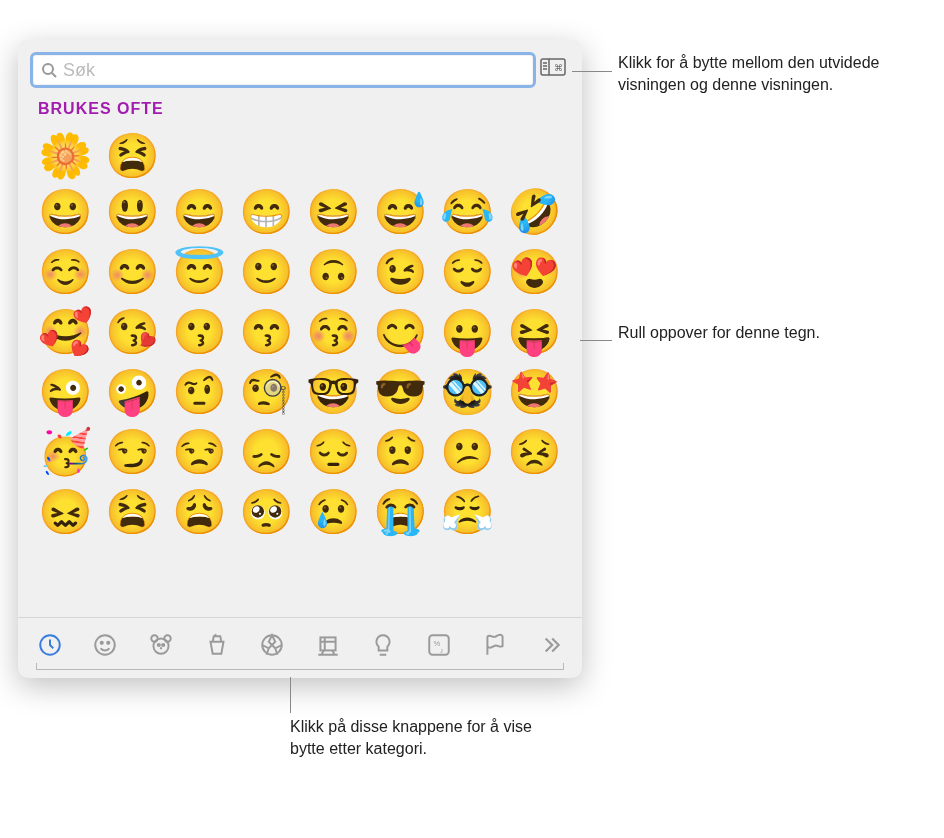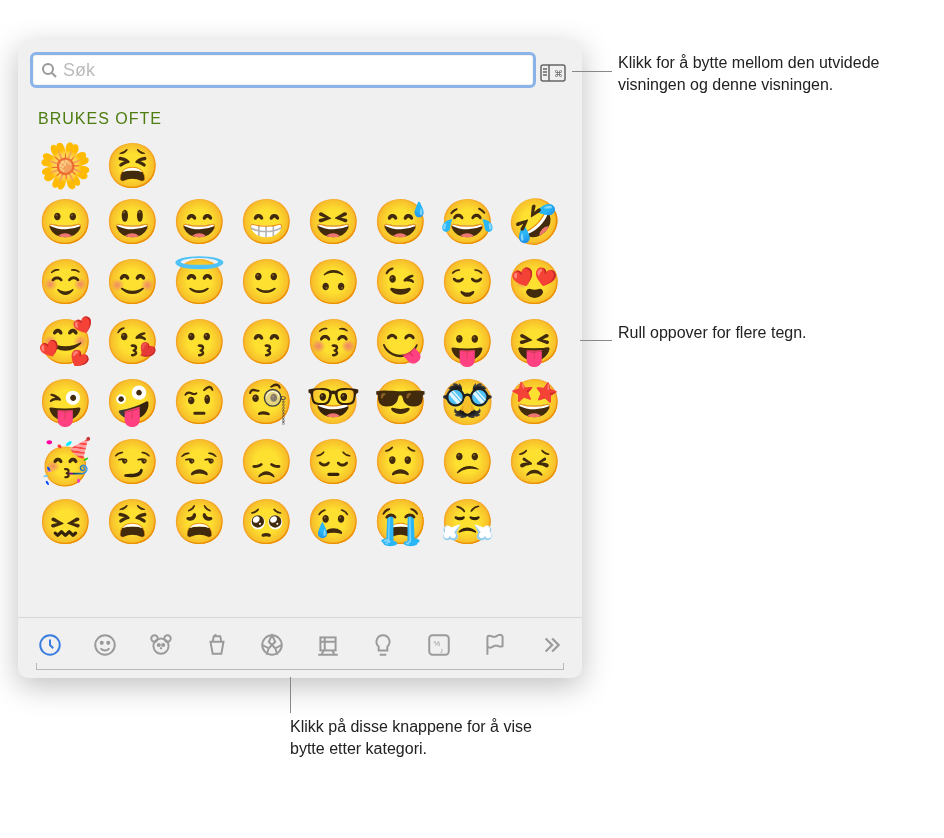--- a/index.html
+++ b/index.html
@@ -34,21 +34,21 @@
       left: 50%;
       transform: translateX(-50%);
       width: 0;
       height: 0;
       border-left: 12px solid transparent;
       border-right: 12px solid transparent;
       border-bottom: 12px solid #f0f0f0;
     }
     .header-row {
       display: flex;
-      align-items: flex-end;
+      align-items: flex-start;
       padding: 12px 12px 8px 12px;
       gap: 0;
     }
     .search-wrap {
       flex: 1;
       display: flex;
       align-items: center;
       background: #fff;
       border: 3px solid #8ab4e8;
       border-radius: 6px;
@@ -82,23 +82,23 @@
       color: #666;
     }
     .content {
       flex: 1;
       overflow-y: auto;
       padding: 0 16px 8px 16px;
     }
     .section-title {
       font-size: 16px;
       letter-spacing: 1px;
-      color: #4d7c0f;
-      font-weight: 400;
-      margin: 14px 0 10px 4px;
+      color: #a21caf;
+      font-weight: 700;
+      margin: 4px 0 10px 4px;
     }
     .emoji-grid {
       display: grid;
       grid-template-columns: repeat(8, 1fr);
       gap: 4px;
     }
     .emoji-cell {
       font-size: 44px;
       line-height: 1;
       text-align: center;
@@ -313,16 +313,16 @@
           </svg>
       </div>
     </div>
   </div>
 </div>
 
 <div class="callout-line h" style="left:572px; top:71px; width:40px;"></div>
 <div class="callout" style="left:618px; top:52px; width:310px;">Klikk for å bytte mellom den utvidede visningen og denne visningen.</div>
 
 <div class="callout-line h" style="left:580px; top:340px; width:32px;"></div>
-<div class="callout" style="left:618px; top:322px; width:300px;">Rull oppover for flere tegn.</div>
+<div class="callout" style="left:618px; top:322px; width:300px;">Rull oppover for denne tegn.</div>
 
 <div class="callout-line" style="left:290px; top:677px; width:1px; height:36px; background:#888;"></div>
 <div class="callout" style="left:290px; top:716px; width:280px;">Klikk på disse knappene for å vise bytte etter kategori.</div>
 
 </body></html>

